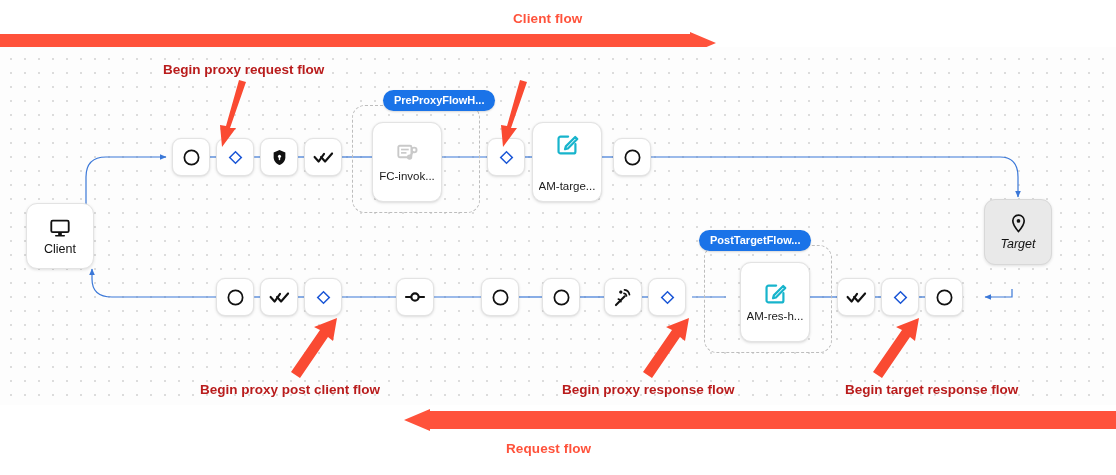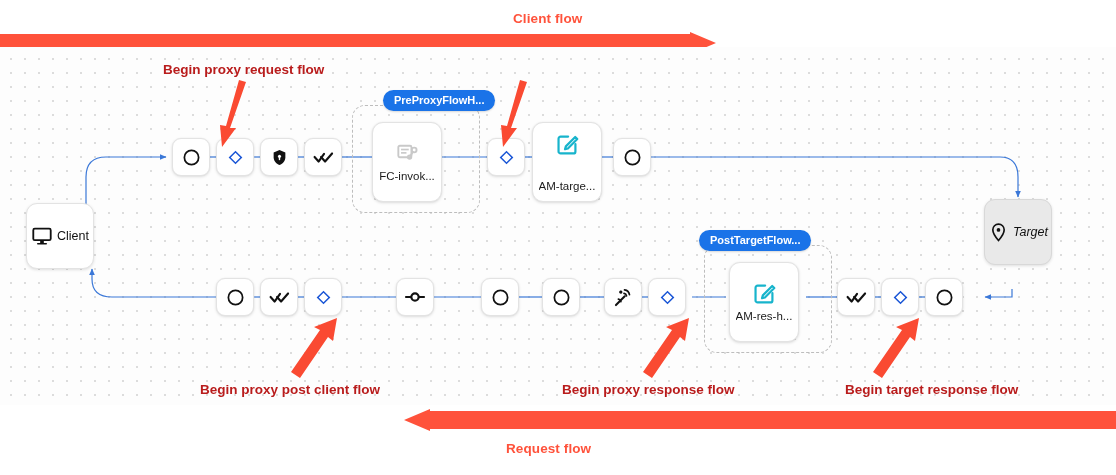--- a/index.html
+++ b/index.html
@@ -91,21 +91,21 @@
   .stack:after{left:3px;top:2px;}
 
   .endpoint{
     position:absolute;
     box-sizing:border-box;
     width:68px;height:66px;
     background:#e9e9e9;
     border:1px solid #d8d8d8;
     border-radius:11px;
     box-shadow:0 1px 3px rgba(0,0,0,.12);
-    display:flex;flex-direction:row;
+    display:flex;flex-direction:column;
     align-items:center;justify-content:center;
     gap:4px;
   }
   .endpoint.client{background:#ffffff;border-color:#e3e3e3;}
   .endpoint .lbl{font-size:12.5px;color:#111;line-height:1;}
 
   
   .group{
     position:absolute;
     box-sizing:border-box;
@@ -321,21 +321,21 @@
       </svg>
     </div>
 
     <div class="node small" style="left:648px;top:231px;">
       <svg width="17" height="17" viewBox="0 0 24 24">
         <rect x="6.2" y="6.2" width="11.6" height="11.6" transform="rotate(45 12 12)" fill="none" stroke="#1a56d6" stroke-width="2.1"></rect>
       </svg>
     </div>
 
     <div class="stack" style="left:724px;top:215px;">
-      <div class="node big" style="left:5px;top:0;">
+      <div class="node big" style="left:16px;top:0;">
         <svg width="25" height="25" viewBox="0 0 24 24">
           <path d="M19.6 11.6 V18.6 a2 2 0 0 1 -2 2 H5.4 a2 2 0 0 1 -2 -2 V6.4 a2 2 0 0 1 2 -2 H12.6" fill="none" stroke="#17b4cc" stroke-width="2.1" stroke-linecap="round"></path>
           <path d="M10.4 13.8 L19.4 4.8 L21.4 6.8 L12.4 15.8 L9.6 16.6 Z" fill="none" stroke="#17b4cc" stroke-width="2.1" stroke-linejoin="round"></path>
         </svg>
         <span class="lbl">AM-res-h...</span>
       </div>
     </div>
 
     <div class="node small" style="left:837px;top:231px;">
       <svg width="21" height="21" viewBox="0 0 24 24">

